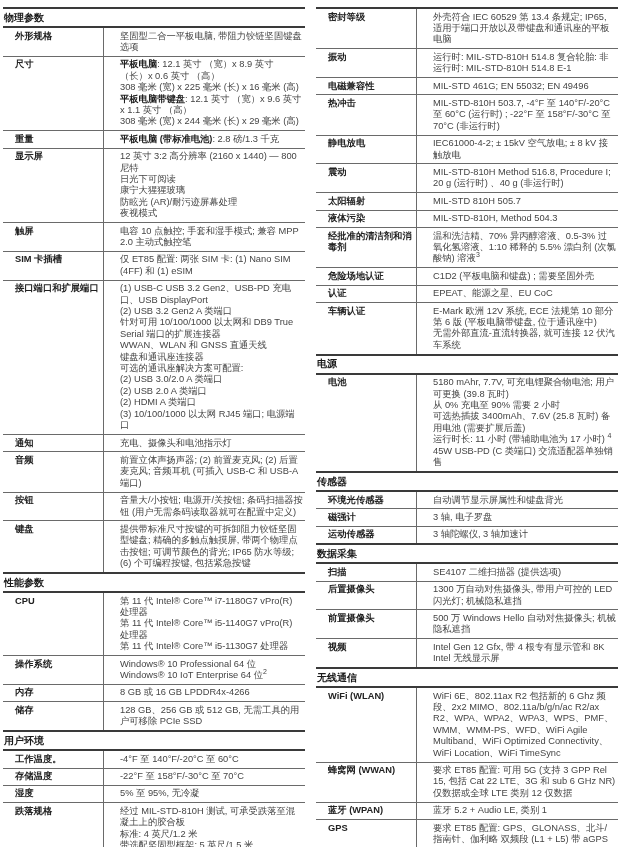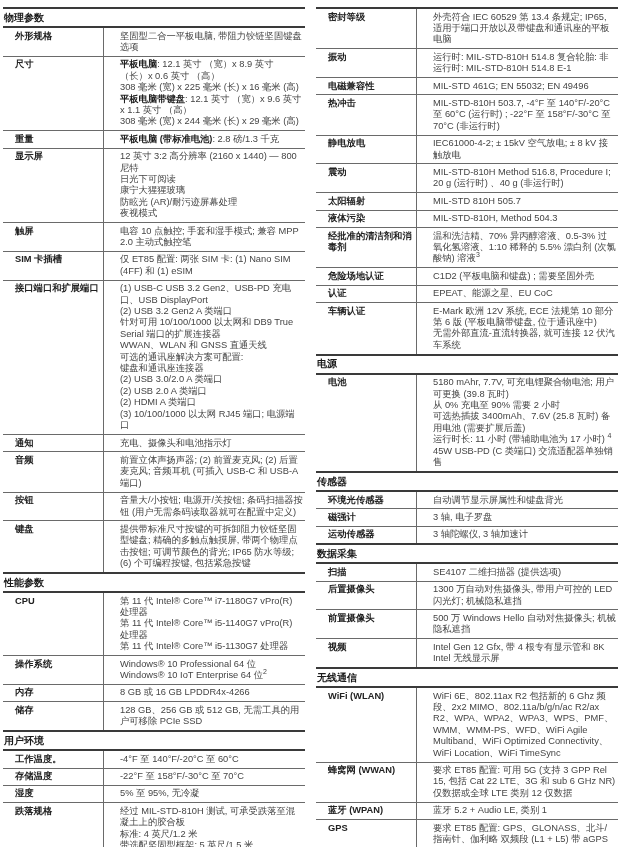--- a/index.html
+++ b/index.html
@@ -93,22 +93,22 @@
               <span class="ln">仅 ET85 配置: 两张 SIM 卡: (1) Nano SIM (4FF) 和 (1) eSIM</span>
             </div>
   </div>
           <div class="row">
     <div class="lbl">接口端口和扩展端口</div>
     <div class="val">
               <span class="ln">(1) USB-C USB 3.2 Gen2、USB-PD 充电口、USB DisplayPort</span>
               <span class="ln">(2) USB 3.2 Gen2 A 类端口</span>
               <span class="ln">针对可用 10/100/1000 以太网和 DB9 True Serial 端口的扩展连接器</span>
               <span class="ln">WWAN、WLAN 和 GNSS 直通天线</span>
+              <span class="ln">键盘和通讯座连接器</span>
               <span class="ln">可选的通讯座解决方案可配置:</span>
-              <span class="ln">键盘和通讯座连接器</span>
               <span class="ln">(2) USB 3.0/2.0 A 类端口</span>
               <span class="ln">(2) USB 2.0 A 类端口</span>
               <span class="ln">(2) HDMI A 类端口</span>
               <span class="ln">(3) 10/100/1000 以太网 RJ45 端口; 电源端口</span>
             </div>
   </div>
           <div class="row">
     <div class="lbl">通知</div>
     <div class="val">
               <span class="ln">充电、摄像头和电池指示灯</span>

